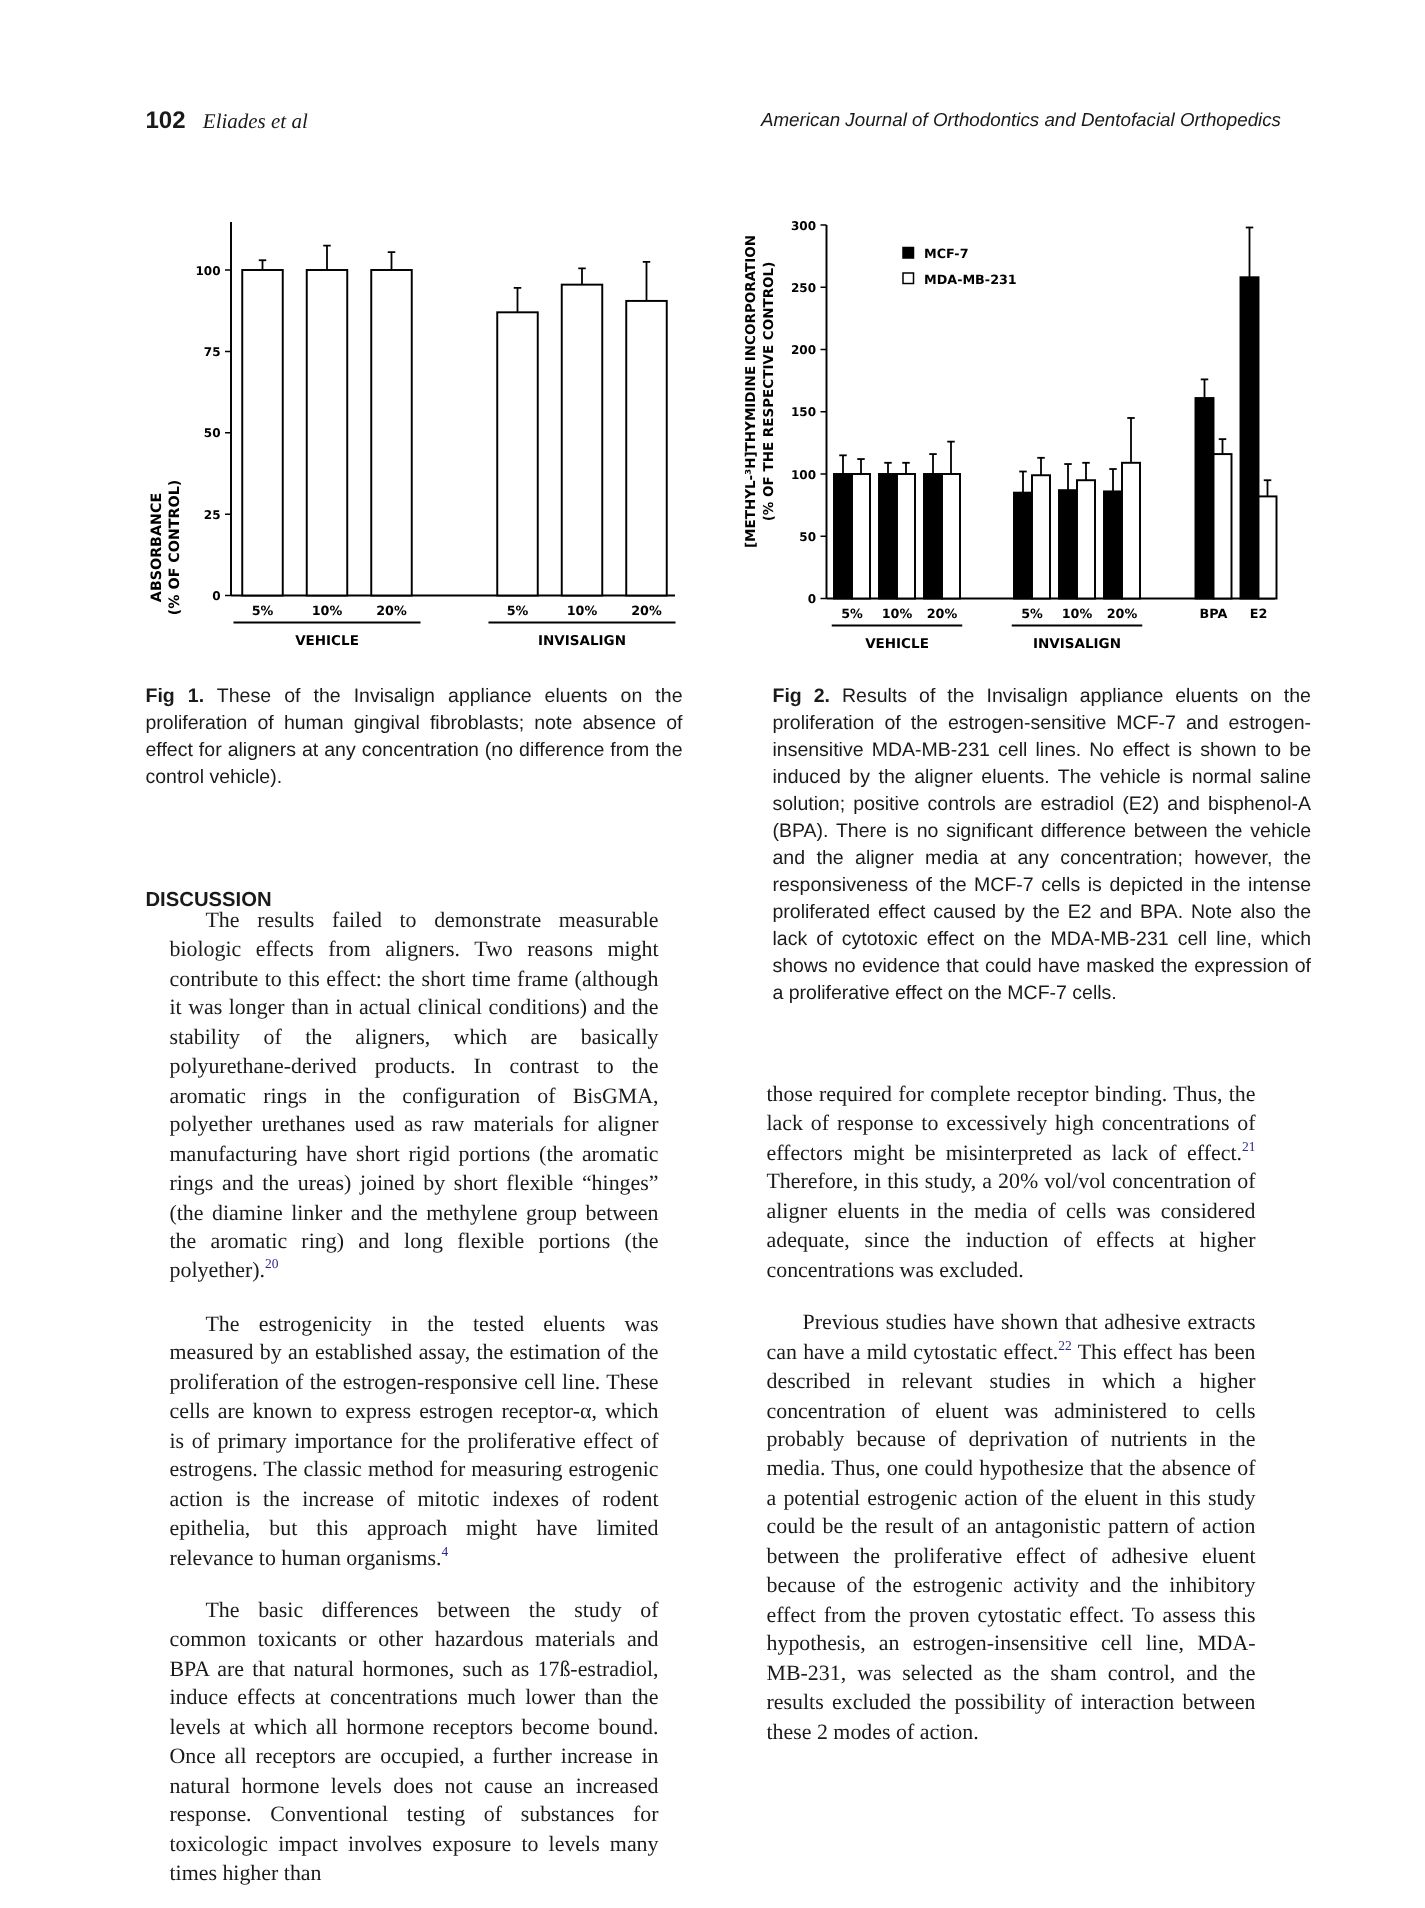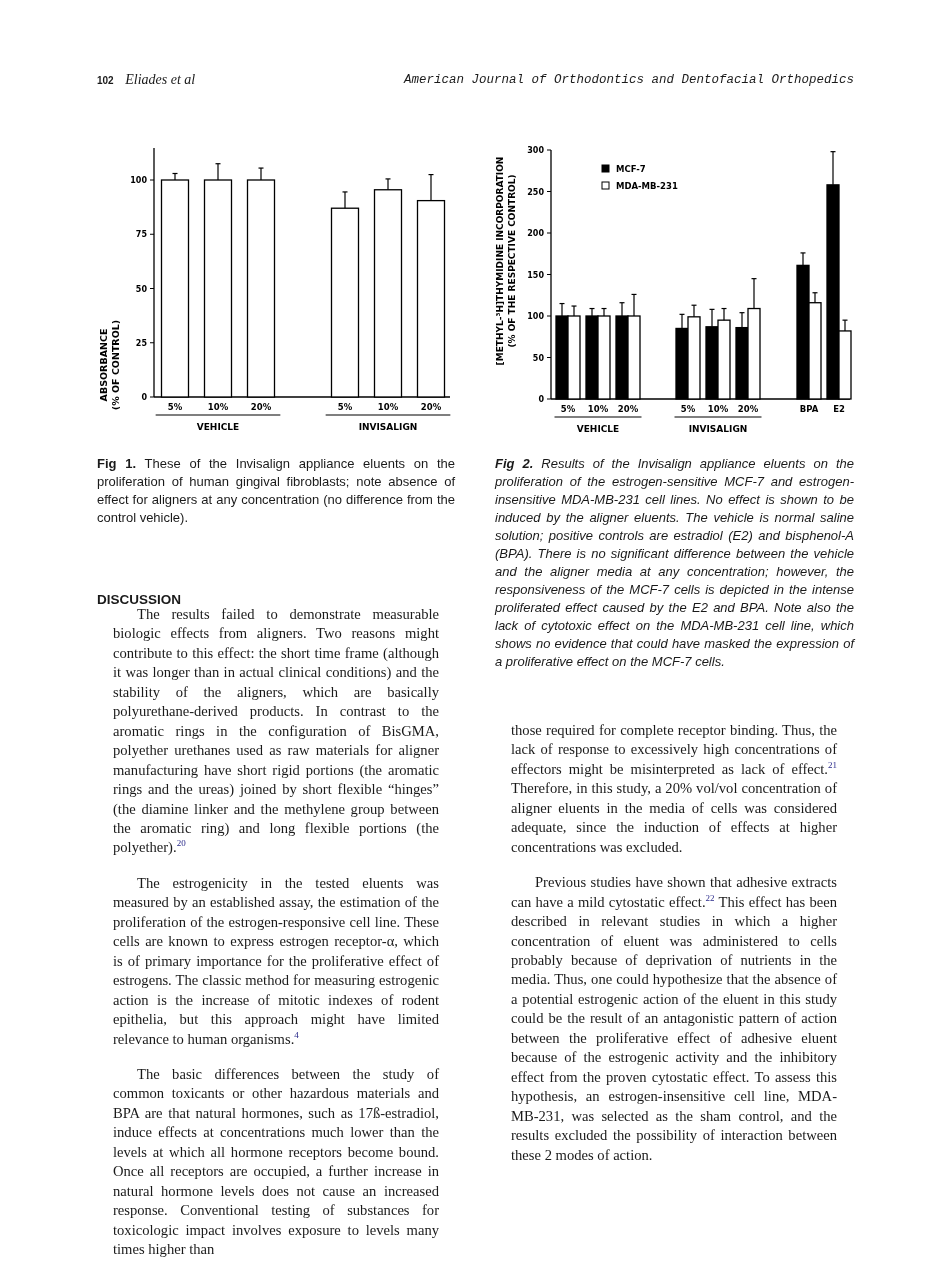--- a/index.html
+++ b/index.html
@@ -1,20 +1,20 @@
 <!DOCTYPE html>
 <html><head>
 <meta charset="utf-8">
 <style>
   html, body { margin:0; padding:0; background:#fff; }
   body { width:950px; height:1272px; position:relative; overflow:hidden; color:#1a1a1a; }
   .hdr-left { position:absolute; left:97px; top:72px; font-family:"Liberation Serif", serif; font-size:14px; }
-  .hdr-left .pg { font-family:"Liberation Sans", sans-serif; font-weight:bold; font-size:10px; margin-right:8px; }
+  .hdr-left .pg { font-family:"Liberation Sans", sans-serif; font-weight:bold; font-size:16px; margin-right:8px; }
   .hdr-left .au { font-style:italic; }
-  .hdr-right { position:absolute; right:96px; top:72px; text-align:right; font-family:Liberation Mono, monospace; font-style:italic; font-size:12.5px; line-height:16px; }
+  .hdr-right { position:absolute; right:96px; top:72px; text-align:right; font-family:Liberation Sans, sans-serif; font-style:italic; font-size:12.5px; line-height:16px; }
   svg.fig { position:absolute; font-family:"DejaVu Sans", sans-serif; }
   .cap { position:absolute; font-family:"Liberation Sans", sans-serif; font-size:13px; line-height:18px; text-align:justify; }
   .cap b { font-weight:bold; }
   .sec { position:absolute; left:97px; top:592px; font-family:"Liberation Sans", sans-serif; font-weight:bold; font-size:13.5px; }
   .col { position:absolute; width:358px; font-family:"Liberation Serif", serif; font-size:14.6px; line-height:19.45px; text-align:justify; }
   .col p { margin:16px; text-indent:24px; }
   .col p.noind { text-indent:0; }
   sup { font-size:9px; color:#2a2a8a; line-height:0; }
 </style>
 </head>
@@ -159,21 +159,21 @@
       <text x="126" y="32" font-size="8.5" font-weight="bold">MCF-7</text>
       <rect x="112" y="42" width="7" height="7" fill="#ffffff" stroke="#000" stroke-width="1"></rect>
       <text x="126" y="49" font-size="8.5" font-weight="bold">MDA-MB-231</text>
     </g>
 </svg>
 
 <div class="cap" style="left:97px; top:455px; width:358px;">
   <b>Fig 1.</b>
   <span>These of the Invisalign appliance eluents on the proliferation of human gingival fibroblasts; note absence of effect for aligners at any concentration (no difference from the control vehicle).</span>
 </div>
-<div class="cap" style="left:495px; top:455px; width:359px;font-style:italic;">
+<div class="cap" style="left:515px; top:455px; width:359px;">
   <b>Fig 2.</b>
   <span>Results of the Invisalign appliance eluents on the proliferation of the estrogen-sensitive MCF-7 and estrogen-insensitive MDA-MB-231 cell lines. No effect is shown to be induced by the aligner eluents. The vehicle is normal saline solution; positive controls are estradiol (E2) and bisphenol-A (BPA). There is no significant difference between the vehicle and the aligner media at any concentration; however, the responsiveness of the MCF-7 cells is depicted in the intense proliferated effect caused by the E2 and BPA. Note also the lack of cytotoxic effect on the MDA-MB-231 cell line, which shows no evidence that could have masked the expression of a proliferative effect on the MCF-7 cells.</span>
 </div>
 
 <div class="sec">DISCUSSION</div>
 
 <div class="col" style="left:97px; top:589px;">
   <p><span>The results failed to demonstrate measurable biologic effects from aligners. Two reasons might contribute to this effect: the short time frame (although it was longer than in actual clinical conditions) and the stability of the aligners, which are basically polyurethane-derived products. In contrast to the aromatic rings in the configuration of BisGMA, polyether urethanes used as raw materials for aligner manufacturing have short rigid portions (the aromatic rings and the ureas) joined by short flexible “hinges” (the diamine linker and the methylene group between the aromatic ring) and long flexible portions (the polyether).</span><sup>20</sup></p>
   <p><span>The estrogenicity in the tested eluents was measured by an established assay, the estimation of the proliferation of the estrogen-responsive cell line. These cells are known to express estrogen receptor-α, which is of primary importance for the proliferative effect of estrogens. The classic method for measuring estrogenic action is the increase of mitotic indexes of rodent epithelia, but this approach might have limited relevance to human organisms.</span><sup>4</sup></p>
   <p><span>The basic differences between the study of common toxicants or other hazardous materials and BPA are that natural hormones, such as 17ß-estradiol, induce effects at concentrations much lower than the levels at which all hormone receptors become bound. Once all receptors are occupied, a further increase in natural hormone levels does not cause an increased response. Conventional testing of substances for toxicologic impact involves exposure to levels many times higher than</span></p>

